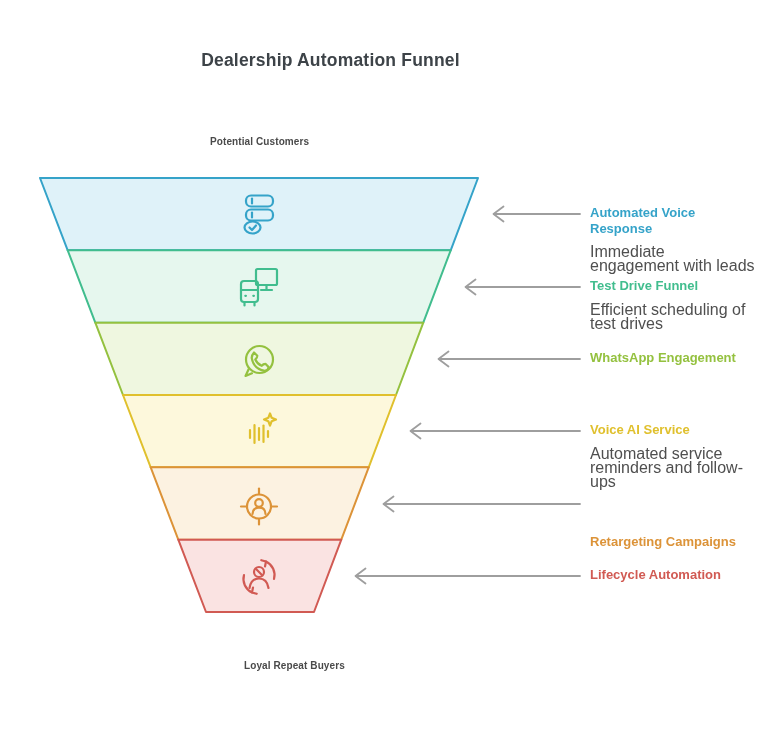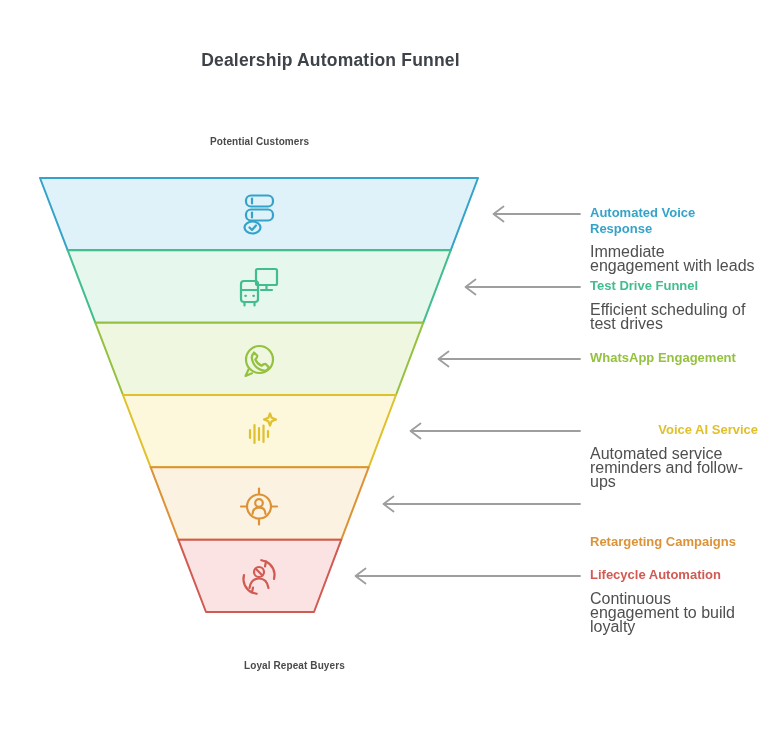--- a/index.html
+++ b/index.html
@@ -139,24 +139,23 @@
     <div class="lv-desc">Immediate engagement with leads</div>
   </div>
   <div class="level-label lv2">
     <div class="lv-title" style="color: rgb(65, 189, 142);">Test Drive Funnel</div>
     <div class="lv-desc">Efficient scheduling of test drives</div>
   </div>
   <div class="level-label lv3">
     <div class="lv-title" style="color: rgb(148, 193, 63);">WhatsApp Engagement</div>
   </div>
   <div class="level-label lv4">
-    <div class="lv-title" style="color: rgb(224, 192, 45); text-align: right;">Voice AI Service</div>
+    <div class="lv-title" style="color: rgb(224, 192, 45);">Voice AI Service</div>
     <div class="lv-desc">Automated service reminders and follow-ups</div>
   </div>
   <div class="level-label lv5">
     <div class="lv-title" style="color: rgb(220, 147, 56); margin-top: 39px;">Retargeting Campaigns</div>
   </div>
   <div class="level-label lv6">
     <div class="lv-title" style="color: rgb(209, 90, 83);">Lifecycle Automation</div>
-    <div class="lv-desc">Continuous engagement to build loyalty</div>
   </div>
 
 </div>
 
 </body></html>

